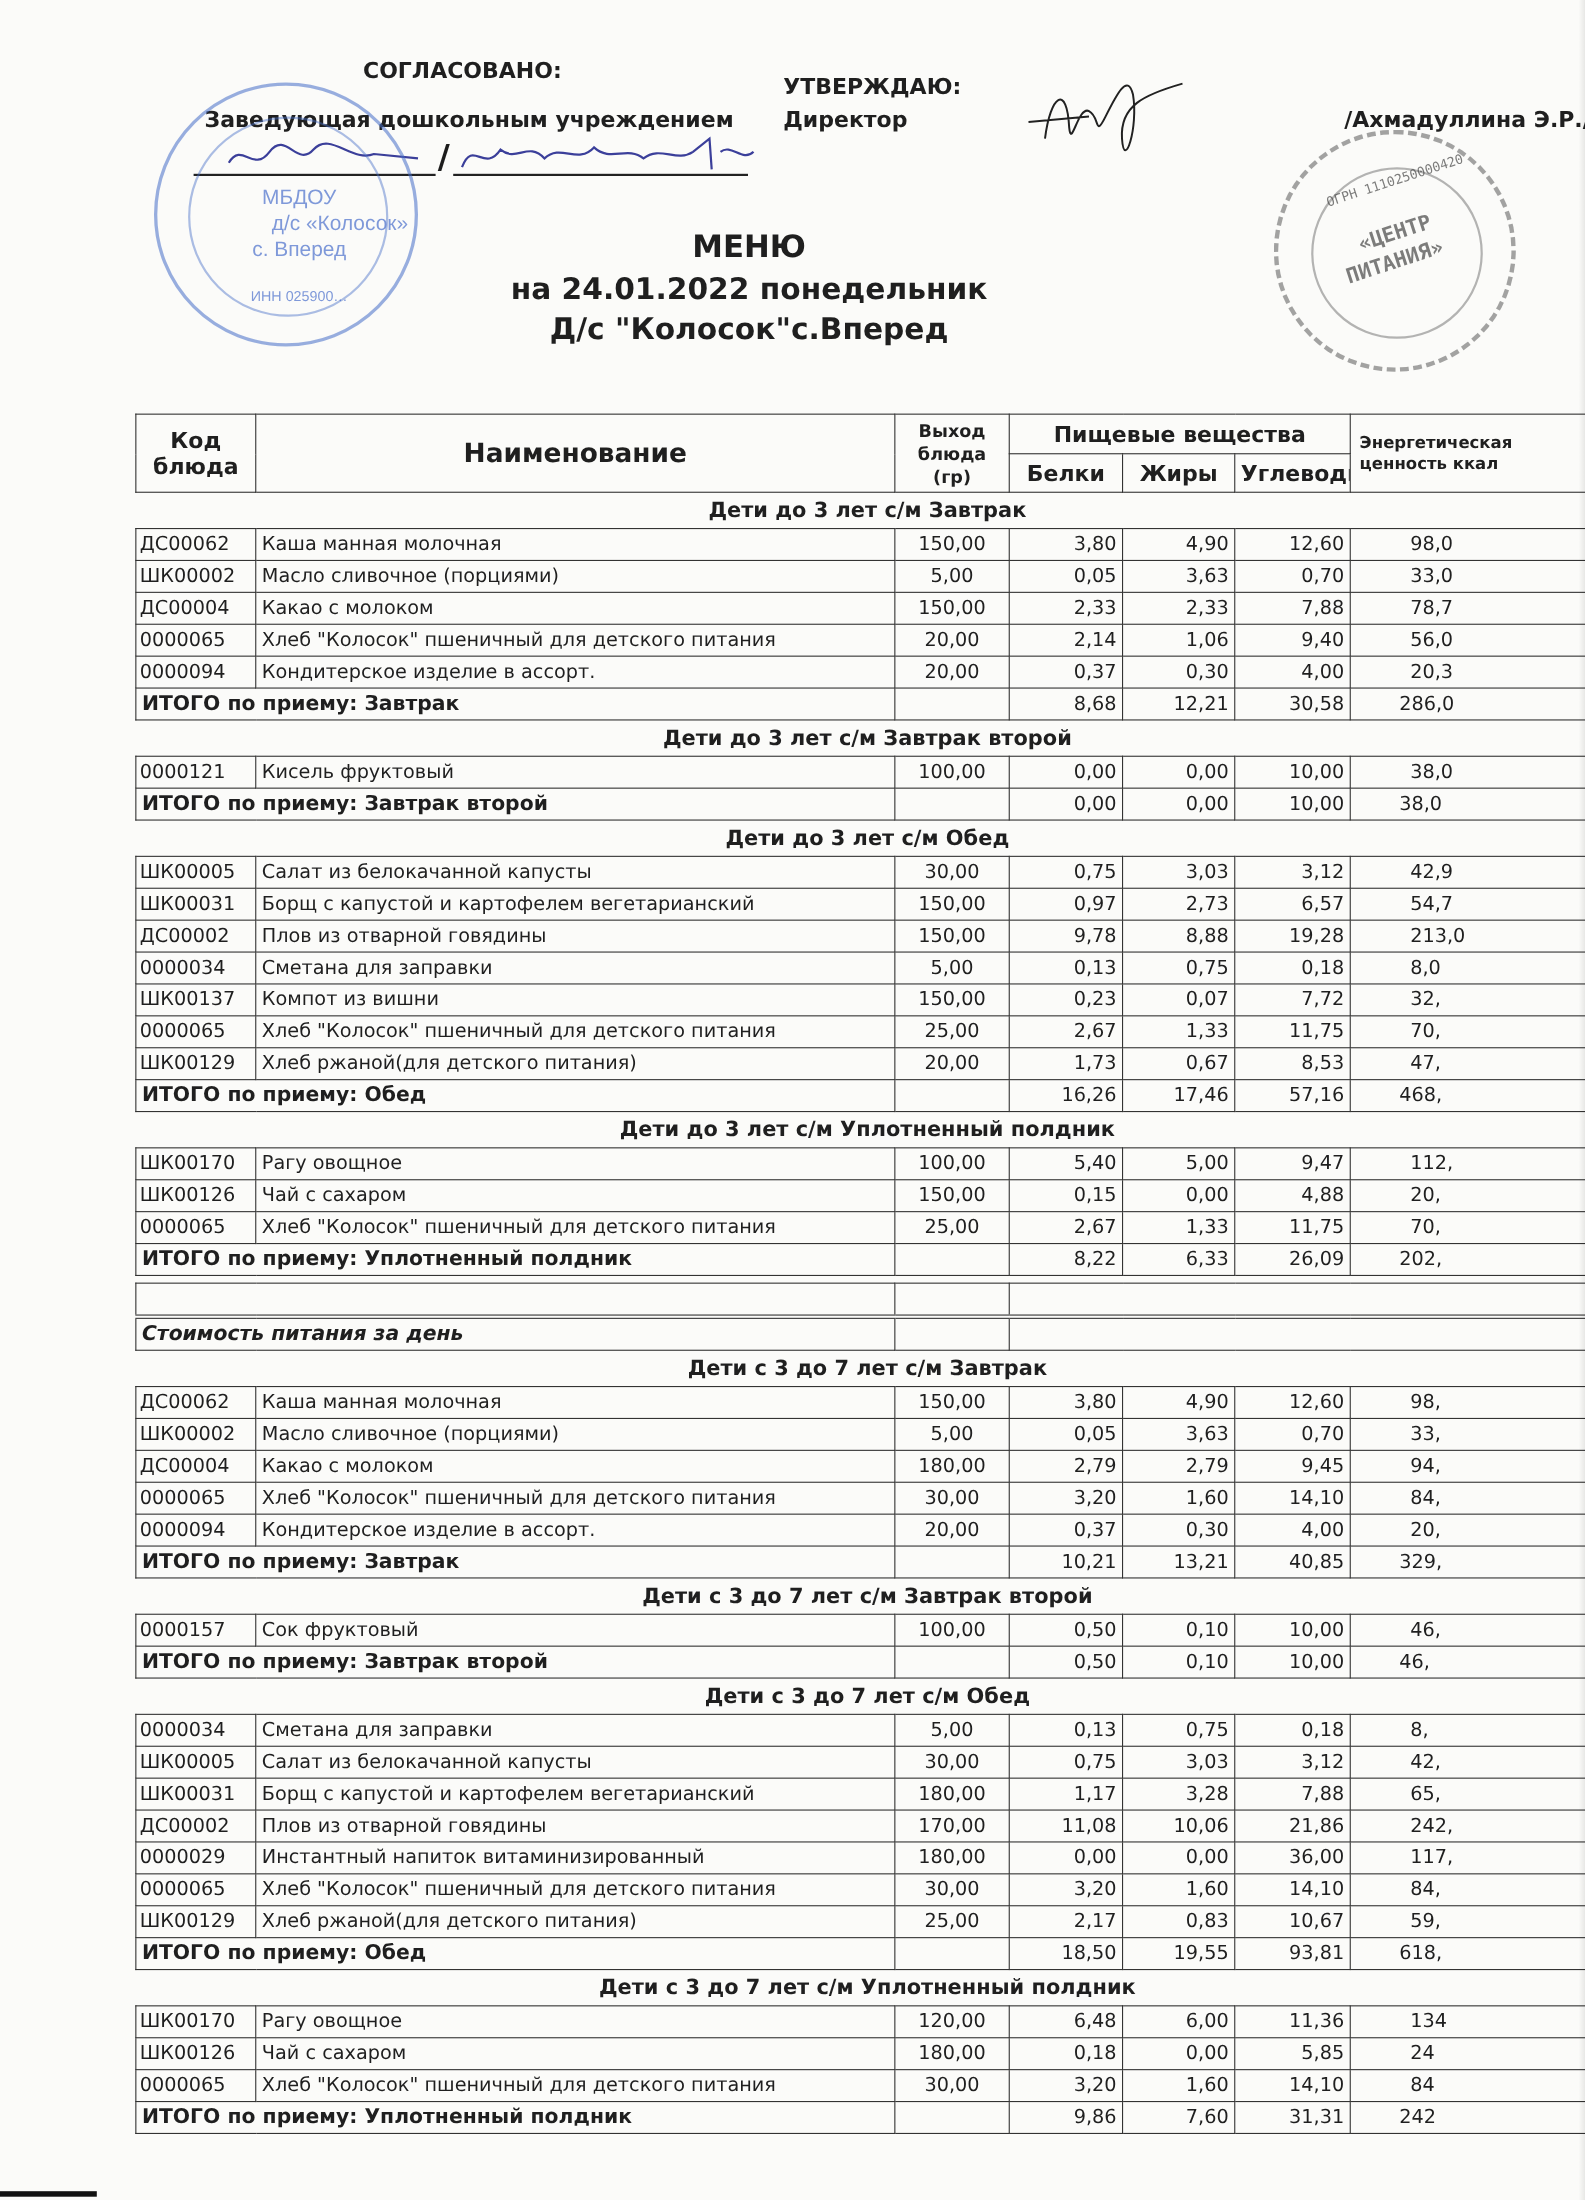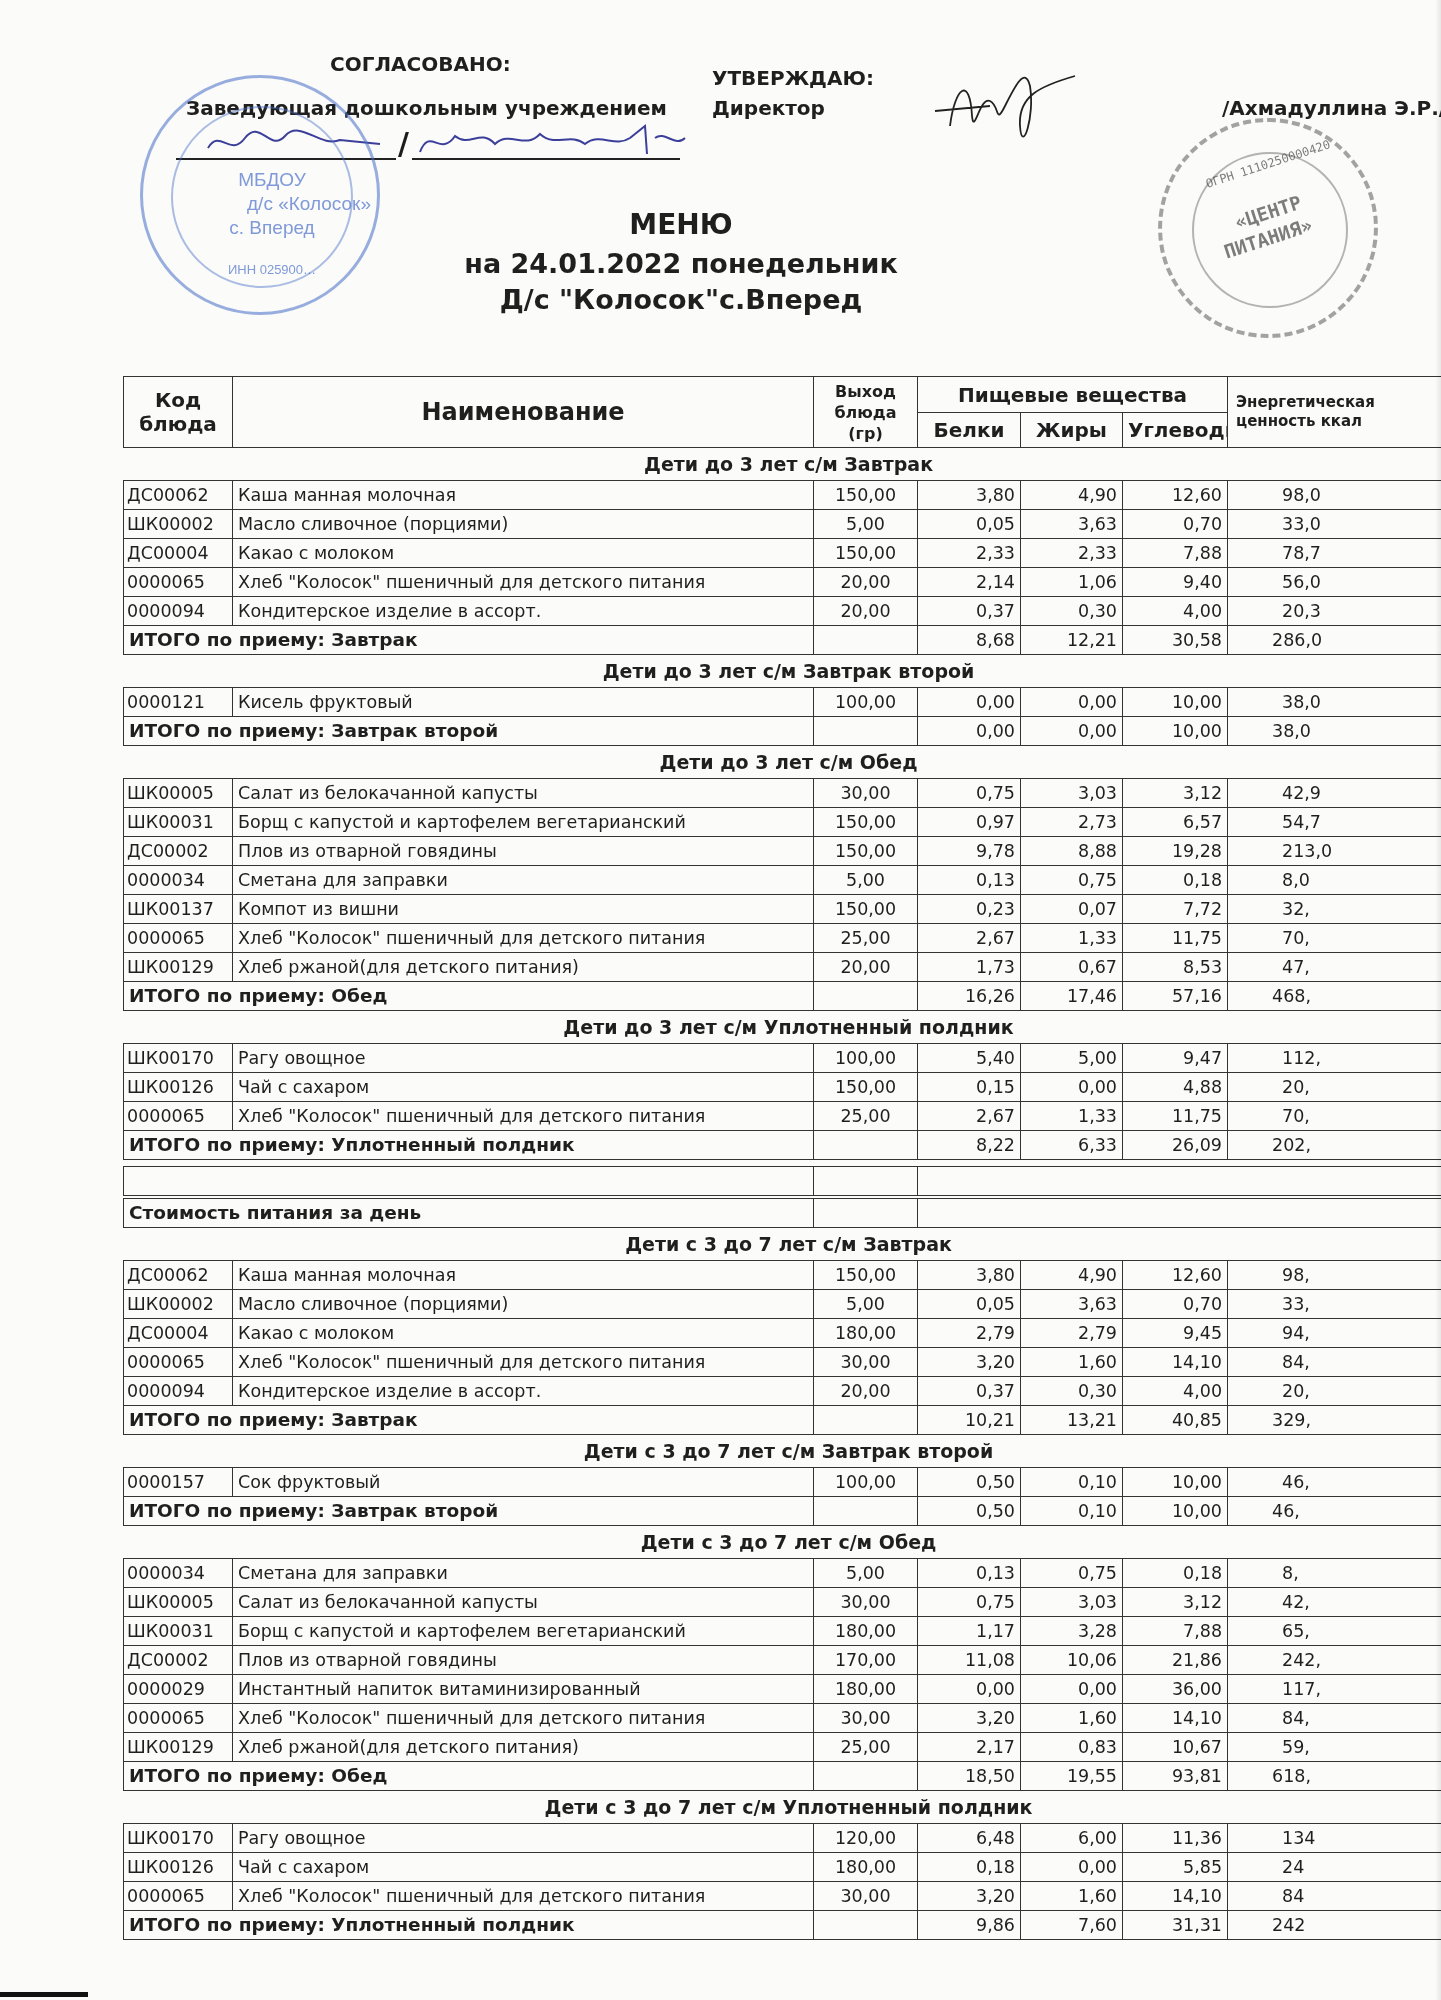--- a/index.html
+++ b/index.html
@@ -55,21 +55,21 @@
   .menu-table td.num { text-align:right; }
   .menu-table td.yield { text-align:center; }
   .menu-table td.code { padding-left:3px; }
   .menu-table tr.section td {
     border:none; text-align:center; font-weight:bold; font-size:19px; height:30px; line-height:32px;
   }
   .menu-table tr.total td { font-weight:bold; }
   .menu-table tr.total td.num { font-weight:normal; }
   .menu-table tr.total td.lbl { font-size:18.5px; }
   .menu-table tr.blank td { height:28px; }
-  .menu-table tr.cost td.lbl { font-weight:bold; font-size:18.5px; }
+  .menu-table tr.cost td.lbl { font-weight:bold; font-size:18.5px;font-style:italic; }
   .menu-table tr.cost td { border-top:4px double #333; }
 
   .edge-bar { position:absolute; left:0; top:1992px; width:88px; height:5px; background:#111; }
   .right-shadow { position:absolute; right:0; top:0; width:6px; height:2000px; background:linear-gradient(to right, rgba(0,0,0,0), rgba(0,0,0,0.08)); }
 </style>
 </head>
 <body>
 
 <div class="abs hdr-text" style="left:330px; top:52px;">СОГЛАСОВАНО:</div>
 <div class="abs hdr-text" style="left:186px; top:96px;">Заведующая дошкольным учреждением</div>

